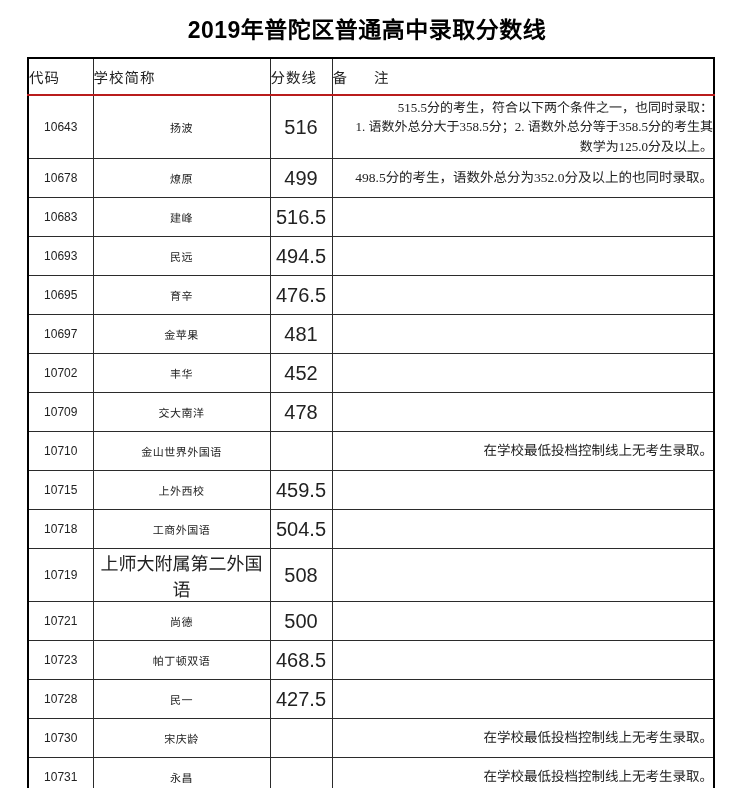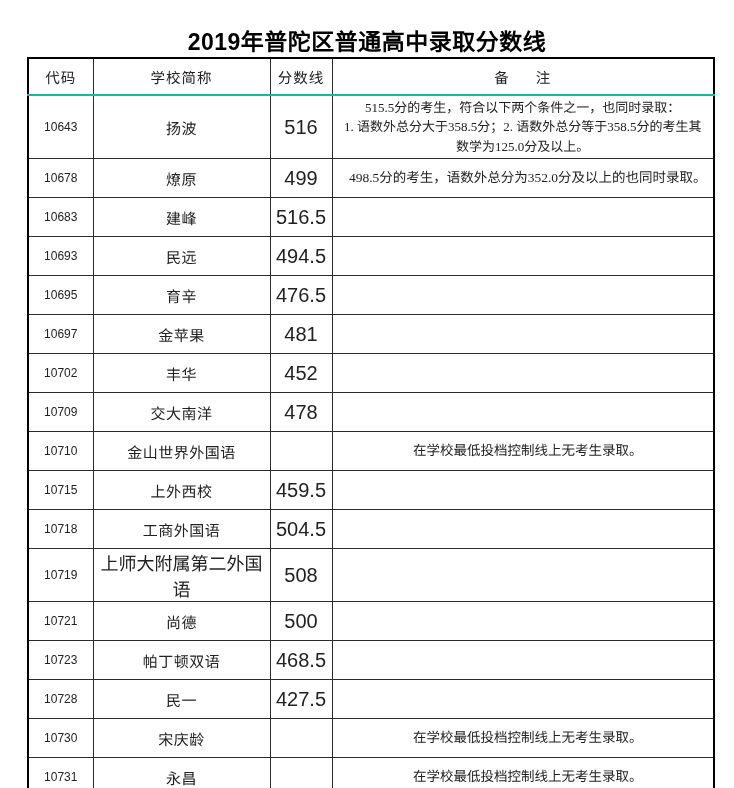--- a/index.html
+++ b/index.html
@@ -24,21 +24,21 @@
     box-sizing: border-box;
   }
 
   .page-title {
     text-align: center;
     font-size: 23px;
     font-weight: bold;
     letter-spacing: 0.5px;
     color: #000000;
     margin: 0;
-    padding-top: 28px;
+    padding-top: 16px;
     padding-bottom: 0;
     line-height: 1.3;
     font-family: "Liberation Sans", "DejaVu Sans", sans-serif;
   }
 
   .table-wrap {
     position: absolute;
     left: 27px;
     top: 57px;
     width: 686px;
@@ -64,25 +64,25 @@
 
   
   col.c-code    { width: 65px;  }
   col.c-school  { width: 177px; }
   col.c-score   { width: 62px;  }
   col.c-remark  { width: 382px; }
 
   
   tr.header-row th {
     height: 35px;
-    text-align: center;
+    text-align: left;
     font-size: 14.5px;
     font-family: "Liberation Serif", "DejaVu Serif", serif;
     letter-spacing: 1px;
-    border-bottom: 2px solid #14b8a6;
+    border-bottom: 2px solid #b91c1c;
   }
   tr.header-row th.th-code {
     font-family: "Liberation Serif", "DejaVu Serif", serif;
   }
   tr.header-row th.th-remark {
     letter-spacing: 2px;
     border-radius: 14px;
   }
   .remark-head-inner {
     display: inline-block;
@@ -102,37 +102,37 @@
   }
 
   td.cell-code {
     text-align: center;
     font-size: 12px;
     font-family: "Liberation Sans", "DejaVu Sans", sans-serif;
     color: #111111;
   }
   td.cell-school {
     text-align: center;
-    font-size: 15px;
+    font-size: 11px;
     font-family: "Liberation Serif", "DejaVu Serif", serif;
     color: #222222;
     letter-spacing: 0.5px;
   }
   td.cell-school.long {
     font-size: 18px;
     letter-spacing: 0;
   }
   td.cell-score {
     text-align: center;
     font-size: 20px;
     font-family: "Liberation Sans", "DejaVu Sans", sans-serif;
     color: #111111;
   }
   td.cell-remark {
-    text-align: center;
+    text-align: right;
     font-size: 13px;
     line-height: 1.5;
     padding: 0 6px 0 5px;
     font-family: "Liberation Serif", "DejaVu Serif", serif;
     color: #1c1c1c;
     vertical-align: middle;
   }
   td.cell-remark .rline {
     display: block;
     white-space: nowrap;

